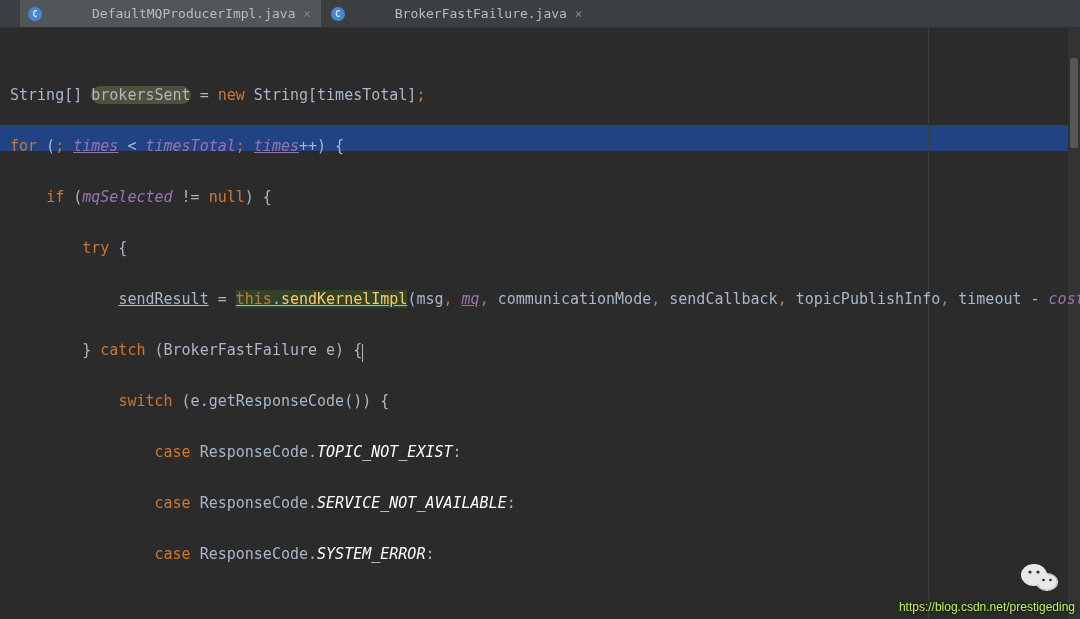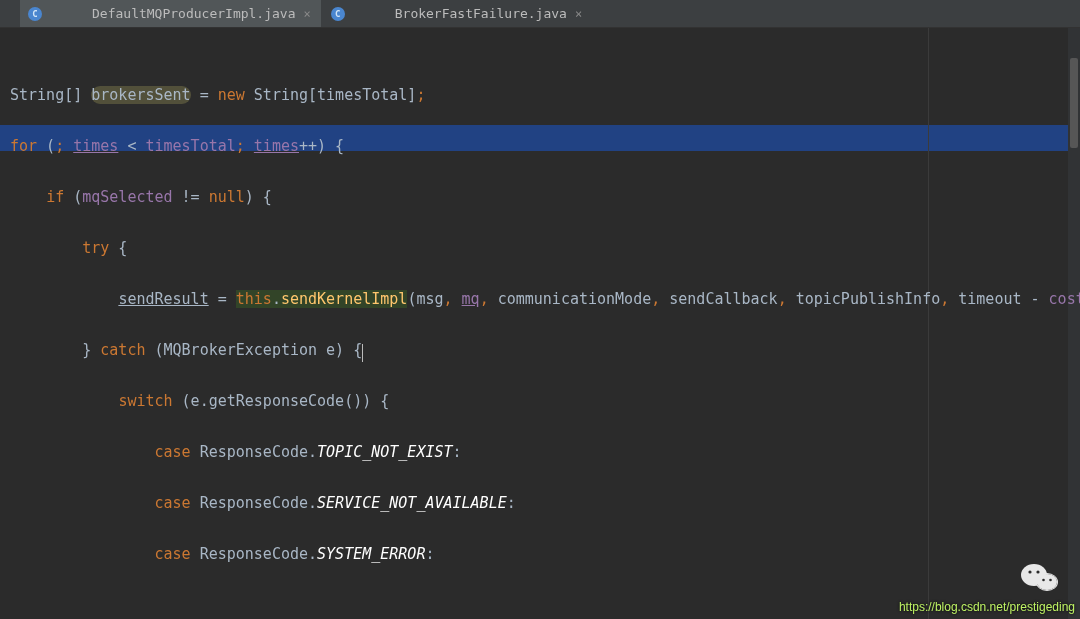--- a/index.html
+++ b/index.html
@@ -70,22 +70,22 @@
     background: #214283;
     z-index: 0;
   }
   .code-content { position: relative; z-index: 1; }
   .kw { color: #cc7832; }
   .const { color: #ffffff; font-style: italic; }
   .this { color: #cc7832; }
   .method { color: #ffc66d; }
   .ul { text-decoration: underline; }
   .warn { background: #52503a; border-radius: 9px; }
-  .green-bg { background: rgba(56,90,38,0.55); }
-  .purple-txt { color: #9876aa; }
+  .green-bg { background: rgba(56,90,38,0.55); text-decoration: underline; }
+  .purple-txt { color: #9876aa; font-style: italic; }
   .plain { color: #a9b7c6; }
   .semi { color: #cc7832; }
   .watermark {
     position: absolute;
     right: 20px;
     bottom: 20px;
     color: #e8e8e8;
     display: flex;
     align-items: center;
     z-index: 10;
@@ -154,21 +154,21 @@
 <div class="hl-line"></div>
 <div class="editor-right-margin"></div>
 
 <div class="editor">
 <div class="code-content">
 <div><span class="plain">String[] </span><span class="warn">brokersSent</span><span class="plain"> = </span><span class="kw">new</span><span class="plain"> String[timesTotal]</span><span class="semi">;</span></div>
 <div><span class="kw">for</span><span class="plain"> (</span><span class="semi">;</span><span class="plain"> </span><span class="ul purple-txt">times</span><span class="plain"> &lt; </span><span class="purple-txt">timesTotal</span><span class="semi">;</span><span class="plain"> </span><span class="ul purple-txt">times</span><span class="plain">++) {</span></div>
 <div>    <span class="kw">if</span><span class="plain"> (</span><span class="purple-txt">mqSelected</span><span class="plain"> != </span><span class="kw">null</span><span class="plain">) {</span></div>
 <div>        <span class="kw">try</span><span class="plain"> {</span></div>
 <div>            <span class="ul">sendResult</span><span class="plain"> = </span><span class="green-bg"><span class="this">this</span><span class="plain">.</span><span class="method">sendKernelImpl</span></span><span class="plain">(msg</span><span class="semi">,</span><span class="plain"> </span><span class="ul purple-txt">mq</span><span class="semi">,</span><span class="plain"> communicationMode</span><span class="semi">,</span><span class="plain"> sendCallback</span><span class="semi">,</span><span class="plain"> topicPublishInfo</span><span class="semi">,</span><span class="plain"> timeout - </span><span class="purple-txt">costTime</span></div>
-<div>        <span class="plain">} </span><span class="kw">catch</span><span class="plain"> (MQBrokerException e) {</span><span class="cursor"></span></div>
+<div>        <span class="plain">} </span><span class="kw">catch</span><span class="plain"> (BrokerFastFailure e) {</span><span class="cursor"></span></div>
 <div>            <span class="kw">switch</span><span class="plain"> (e.getResponseCode()) {</span></div>
 <div>                <span class="kw">case</span><span class="plain"> ResponseCode.</span><span class="const">TOPIC_NOT_EXIST</span><span class="plain">:</span></div>
 <div>                <span class="kw">case</span><span class="plain"> ResponseCode.</span><span class="const">SERVICE_NOT_AVAILABLE</span><span class="plain">:</span></div>
 <div>                <span class="kw">case</span><span class="plain"> ResponseCode.</span><span class="const">SYSTEM_ERROR</span><span class="plain">:</span></div>
 
 
 
 
 
 

